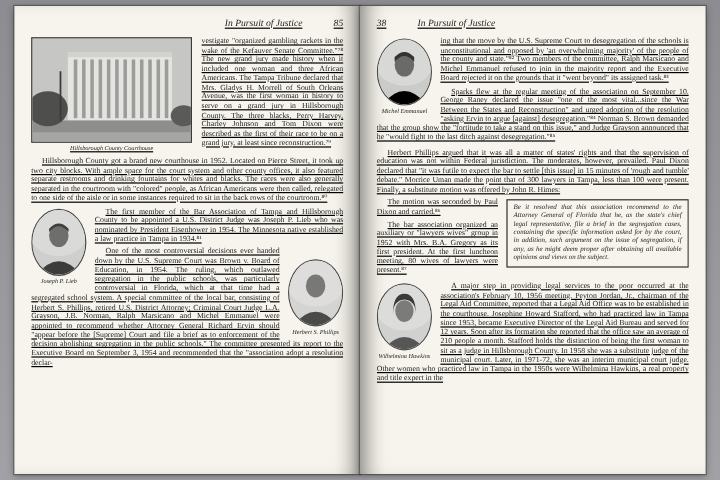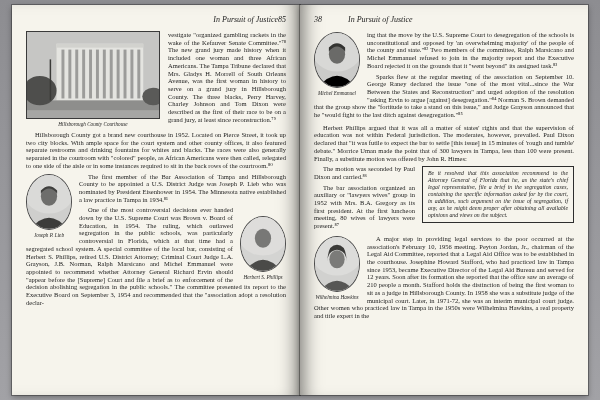--- a/index.html
+++ b/index.html
@@ -7,40 +7,41 @@
   body{
     width:600px;height:400px;
     background:#96969a;
     font-family:"Liberation Serif","DejaVu Serif",serif;
     overflow:hidden;
   }
   .spread{
     width:600px;height:400px;
     display:flex;justify-content:center;align-items:center;
     background:linear-gradient(#8d8d91,#a2a2a6);
+    text-decoration:underline;
   }
   .page{
     width:288px;height:390px;
     background:#f6f4ec;
     padding:10px 14px 8px 14px;
     position:relative;color:#1c1c1c;overflow:hidden;
   }
   .left-page{
     box-shadow:inset -16px 0 18px -12px rgba(0,0,0,.5), 0 0 0 1px rgba(0,0,0,.3), 0 2px 6px rgba(0,0,0,.35);
   }
   .right-page{
     box-shadow:inset 16px 0 18px -12px rgba(0,0,0,.5), 0 0 0 1px rgba(0,0,0,.3), 0 2px 6px rgba(0,0,0,.35);
   }
   .page-header{
     display:flex;align-items:baseline;
     font-style:italic;font-size:8px;line-height:9px;
     color:#222;margin-bottom:7px;
   }
   .left-page .header-title{margin-left:auto;}
-  .left-page .page-number{}
+  .left-page .page-number{margin-left:26px;}
   .right-page .page-number{margin-right:26px;}
   .right-page .header-title{margin-right:auto;}
   .body-text{
     font-size:6.5px;line-height:7.7px;
     text-align:justify;margin:0 0 3px 0;text-indent:9px;
   }
   .no-indent{text-indent:0;}
   .top-section{display:flex;gap:8px;margin-bottom:4px;}
   .photo-figure{flex:0 0 auto;width:134px;margin:0;}
   .photo{width:134px;height:88px;border:1px solid #3a3a3a;background:#bdbdbd;}

